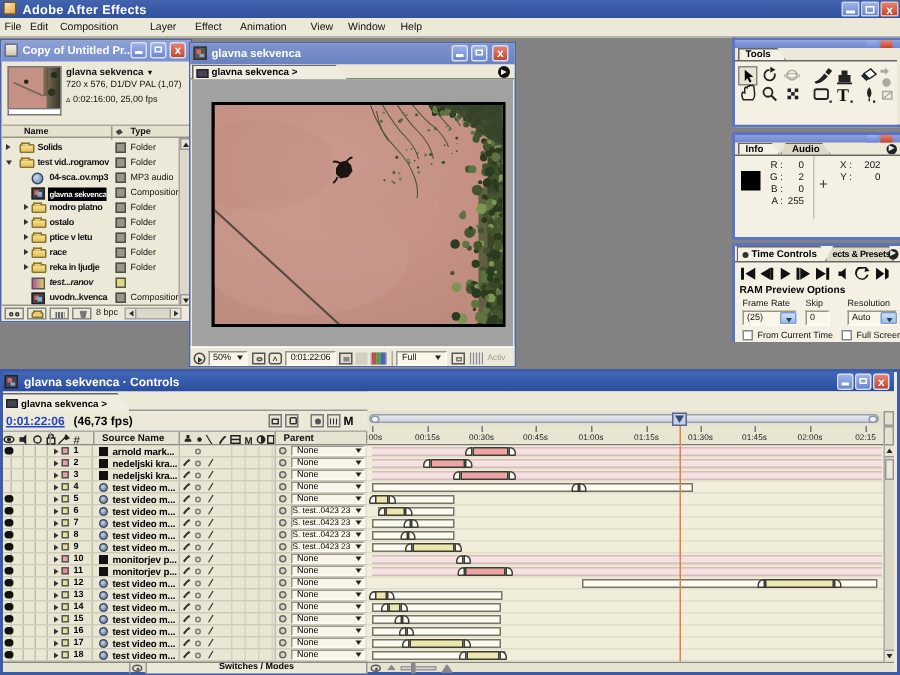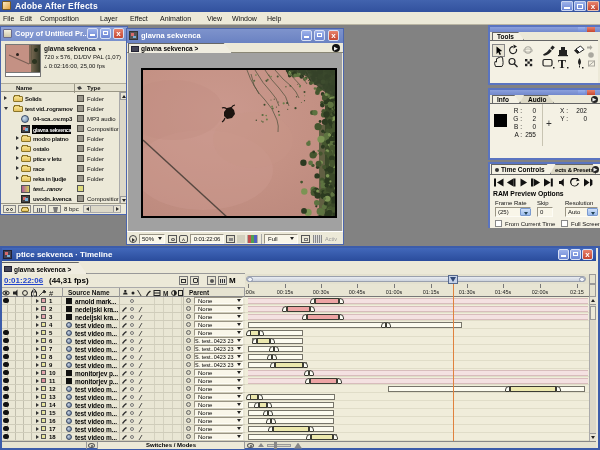--- a/index.html
+++ b/index.html
@@ -831,41 +831,41 @@
   <div class="a t6" style="left:81px;top:46px;white-space:nowrap">Full Screen</div>
  </div>
 </div>
 
 <div class="a" style="left:0;top:246px;width:600px;height:204px;background:#ece9d8;border-top:2px solid #3c5caa;border-bottom:2px solid #3c5caa">
  <div class="a" style="left:0;top:0;width:596px;height:13px;background:linear-gradient(#4268ba,#2a4c9c)">
   <div class="a" style="left:3px;top:2px;width:9px;height:9px;background:#445;border:1px solid #223">
         <div class="a" style="left:1px;top:1px;width:3px;height:3px;background:#d86a6a"></div>
         <div class="a" style="right:1px;bottom:1px;width:3px;height:2px;background:#7ab0d8"></div>
       </div>
-  <div class="a" style="left:16px;top:2px;font-size:8px;font-weight:bold;color:#fff">ptice sekvenca · Timeline</div>
+  <div class="a" style="left:16px;top:2px;font-size:8px;font-weight:bold;color:#fff">glavna sekvenca · Controls</div>
   <div class="tb-btn btn-blue" style="left:558px;top:1px">
         <div class="a" style="left:2px;bottom:2px;width:5px;height:2px;background:#fff"></div>
       </div>
   <div class="tb-btn btn-blue" style="left:570px;top:1px">
         <div class="a" style="left:2px;top:2px;width:5px;height:4px;border:1px solid #fff"></div>
       </div>
   <div class="tb-btn btn-red" style="left:582px;top:1px;font-weight:bold">x</div>
  </div>
 
  <div class="a" style="left:0;top:13px;width:596px;height:13px;background:#ece9d8;border-bottom:1px solid #999">
    <div class="a" style="left:1px;top:1px;width:86px;height:12px;background:#f0ede0;border:1px solid #666;border-bottom:none;clip-path:polygon(0 0,90% 0,100% 100%,0 100%)">
      <div class="a" style="left:2px;top:3px;width:8px;height:6px;background:#445;border:1px solid #223"></div>
      <div class="a" style="left:12px;top:3px;font-size:6.5px;font-weight:bold;white-space:nowrap">glavna sekvenca ˃</div>
    </div>
    <div class="a" style="right:3px;top:2px;width:8px;height:8px;border-radius:50%;background:#111;color:#eee;font-size:5px;text-align:center;line-height:8px">▶</div>
  </div>
 
  <div class="a" style="left:0;top:26px;width:245px;height:13px;background:#ece9d8">
    <div class="a" style="left:4px;top:2px;font-size:8px;font-weight:bold;color:#2244cc;text-decoration:underline">0:01:22:06</div>
-   <div class="a" style="left:49px;top:2px;font-size:8px;font-weight:bold">(44,31 fps)</div>
+   <div class="a" style="left:49px;top:2px;font-size:8px;font-weight:bold">(46,73 fps)</div>
    <div class="a" style="left:179px;top:2px;width:9px;height:9px;border:1px solid #777;background:#e8e5d4">
         <div class="a" style="left:1px;top:2px;width:5px;height:4px;border:1px solid #333"></div>
       </div>
    <div class="a" style="left:190px;top:2px;width:9px;height:9px;border:1px solid #777;background:#e8e5d4">
         <div class="a" style="left:2px;top:1px;width:5px;height:5px;border:1px solid #333;border-radius:1px"></div>
       </div>
    <div class="a" style="left:207px;top:2px;width:9px;height:9px;border:1px solid #777;background:#e8e5d4">
         <div class="a" style="left:2px;top:2px;width:4px;height:4px;border-radius:50%;background:#555"></div>
       </div>
    <div class="a" style="left:218px;top:2px;width:9px;height:9px;border:1px solid #777;background:#e8e5d4">

